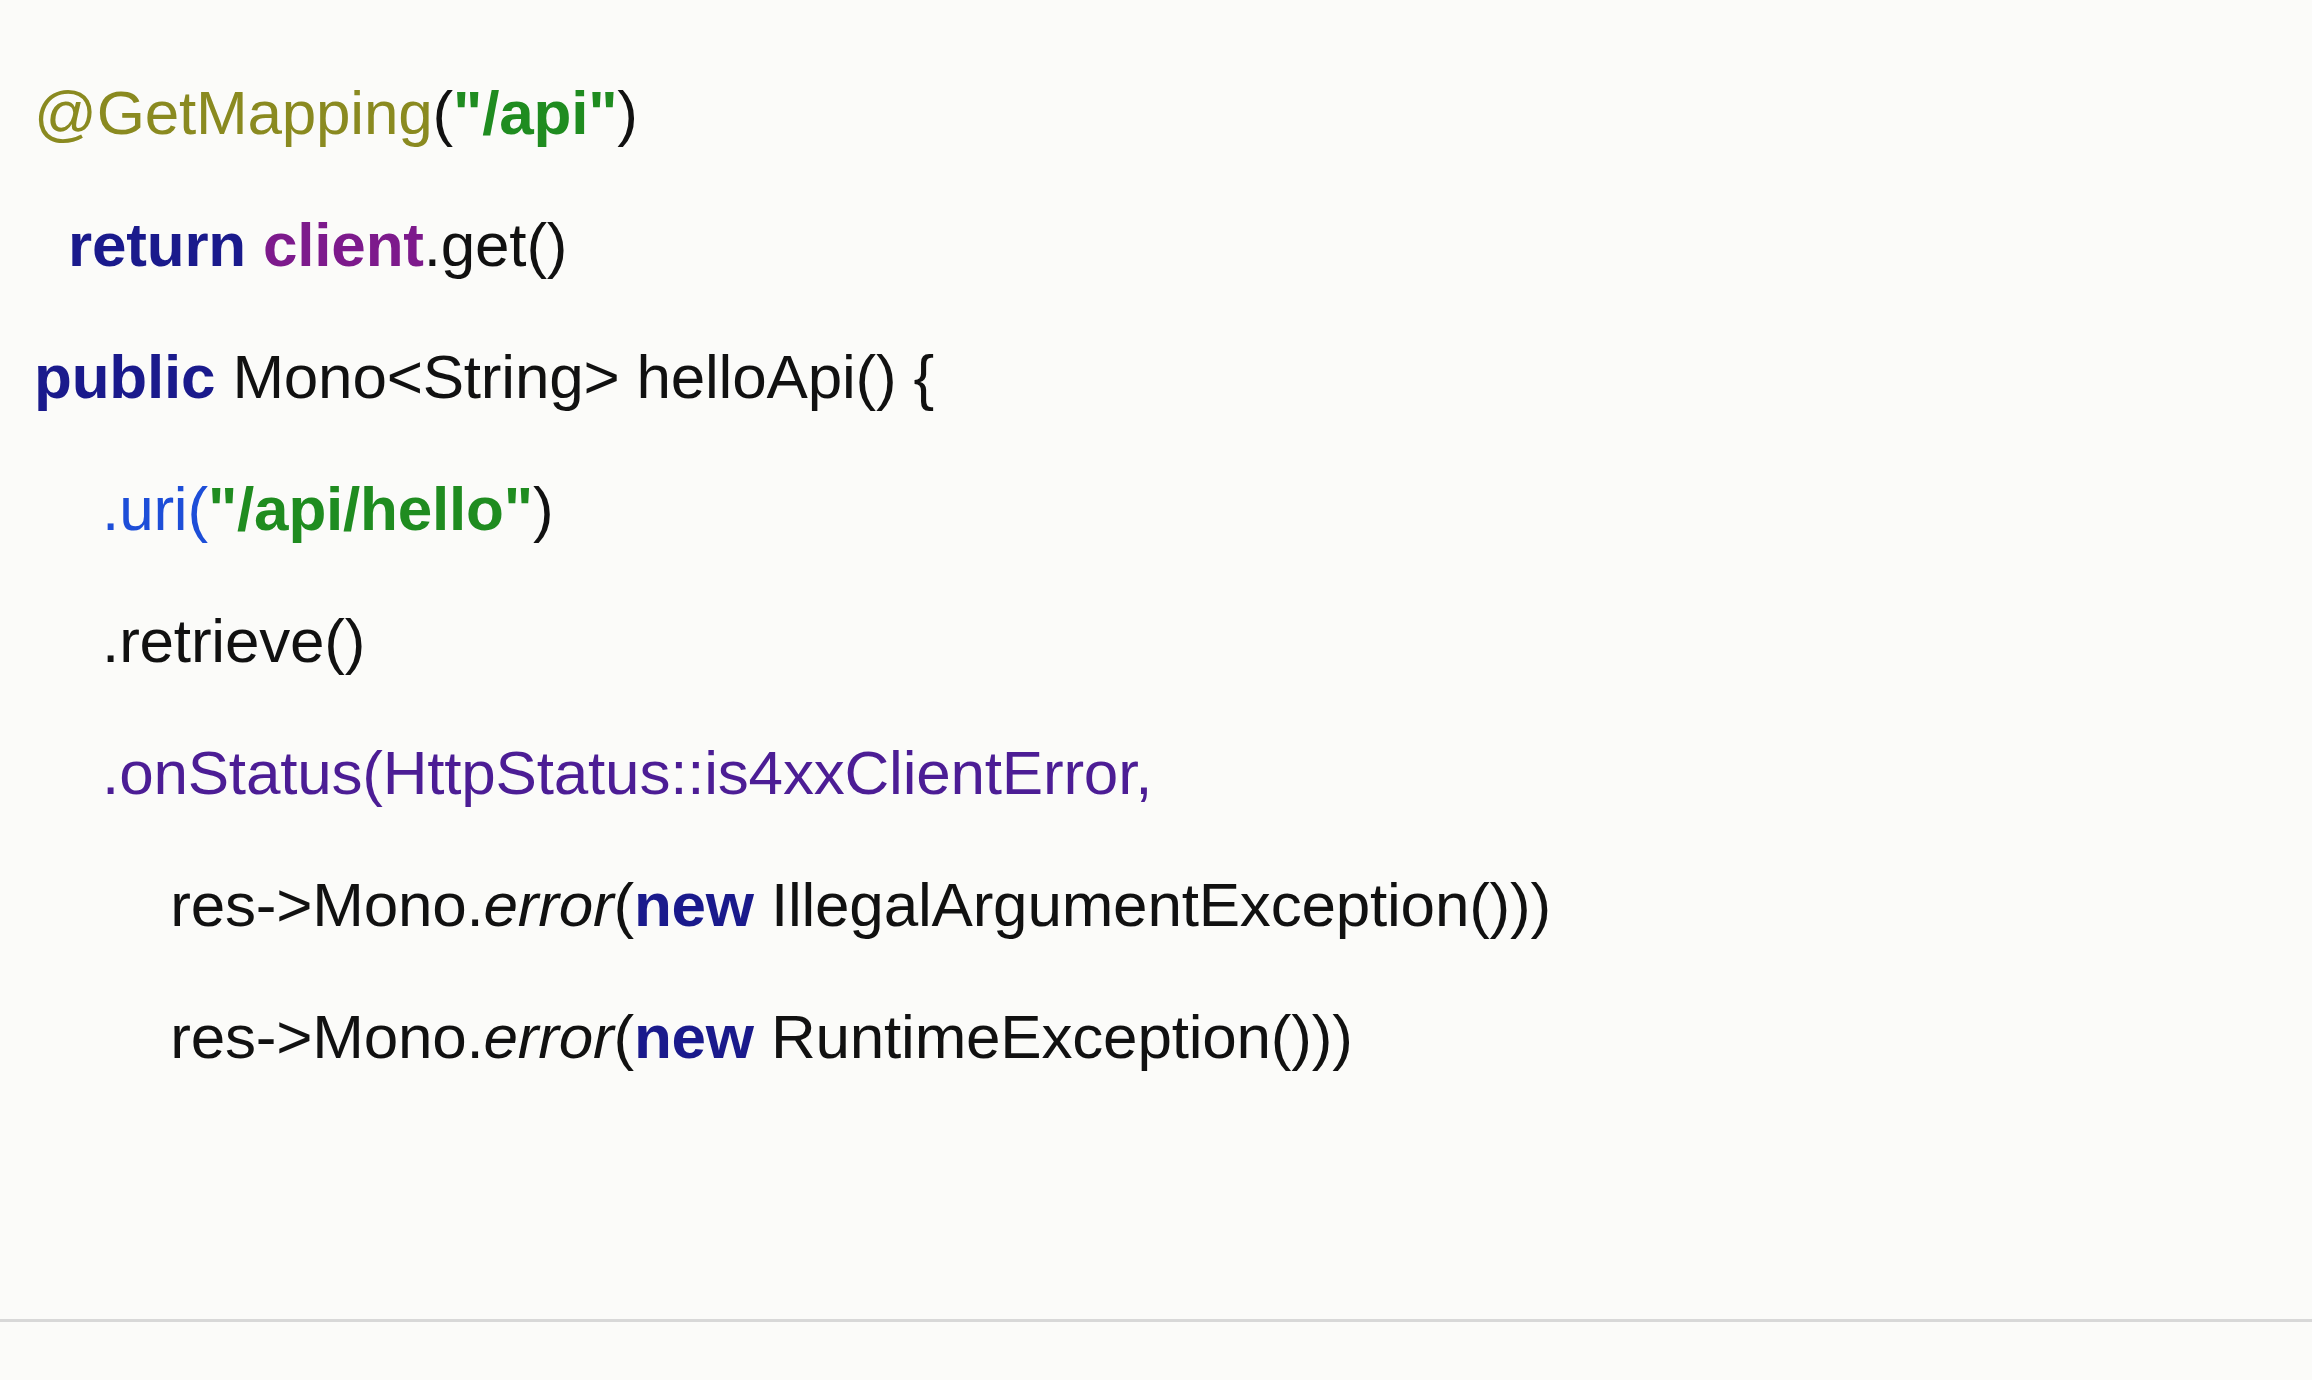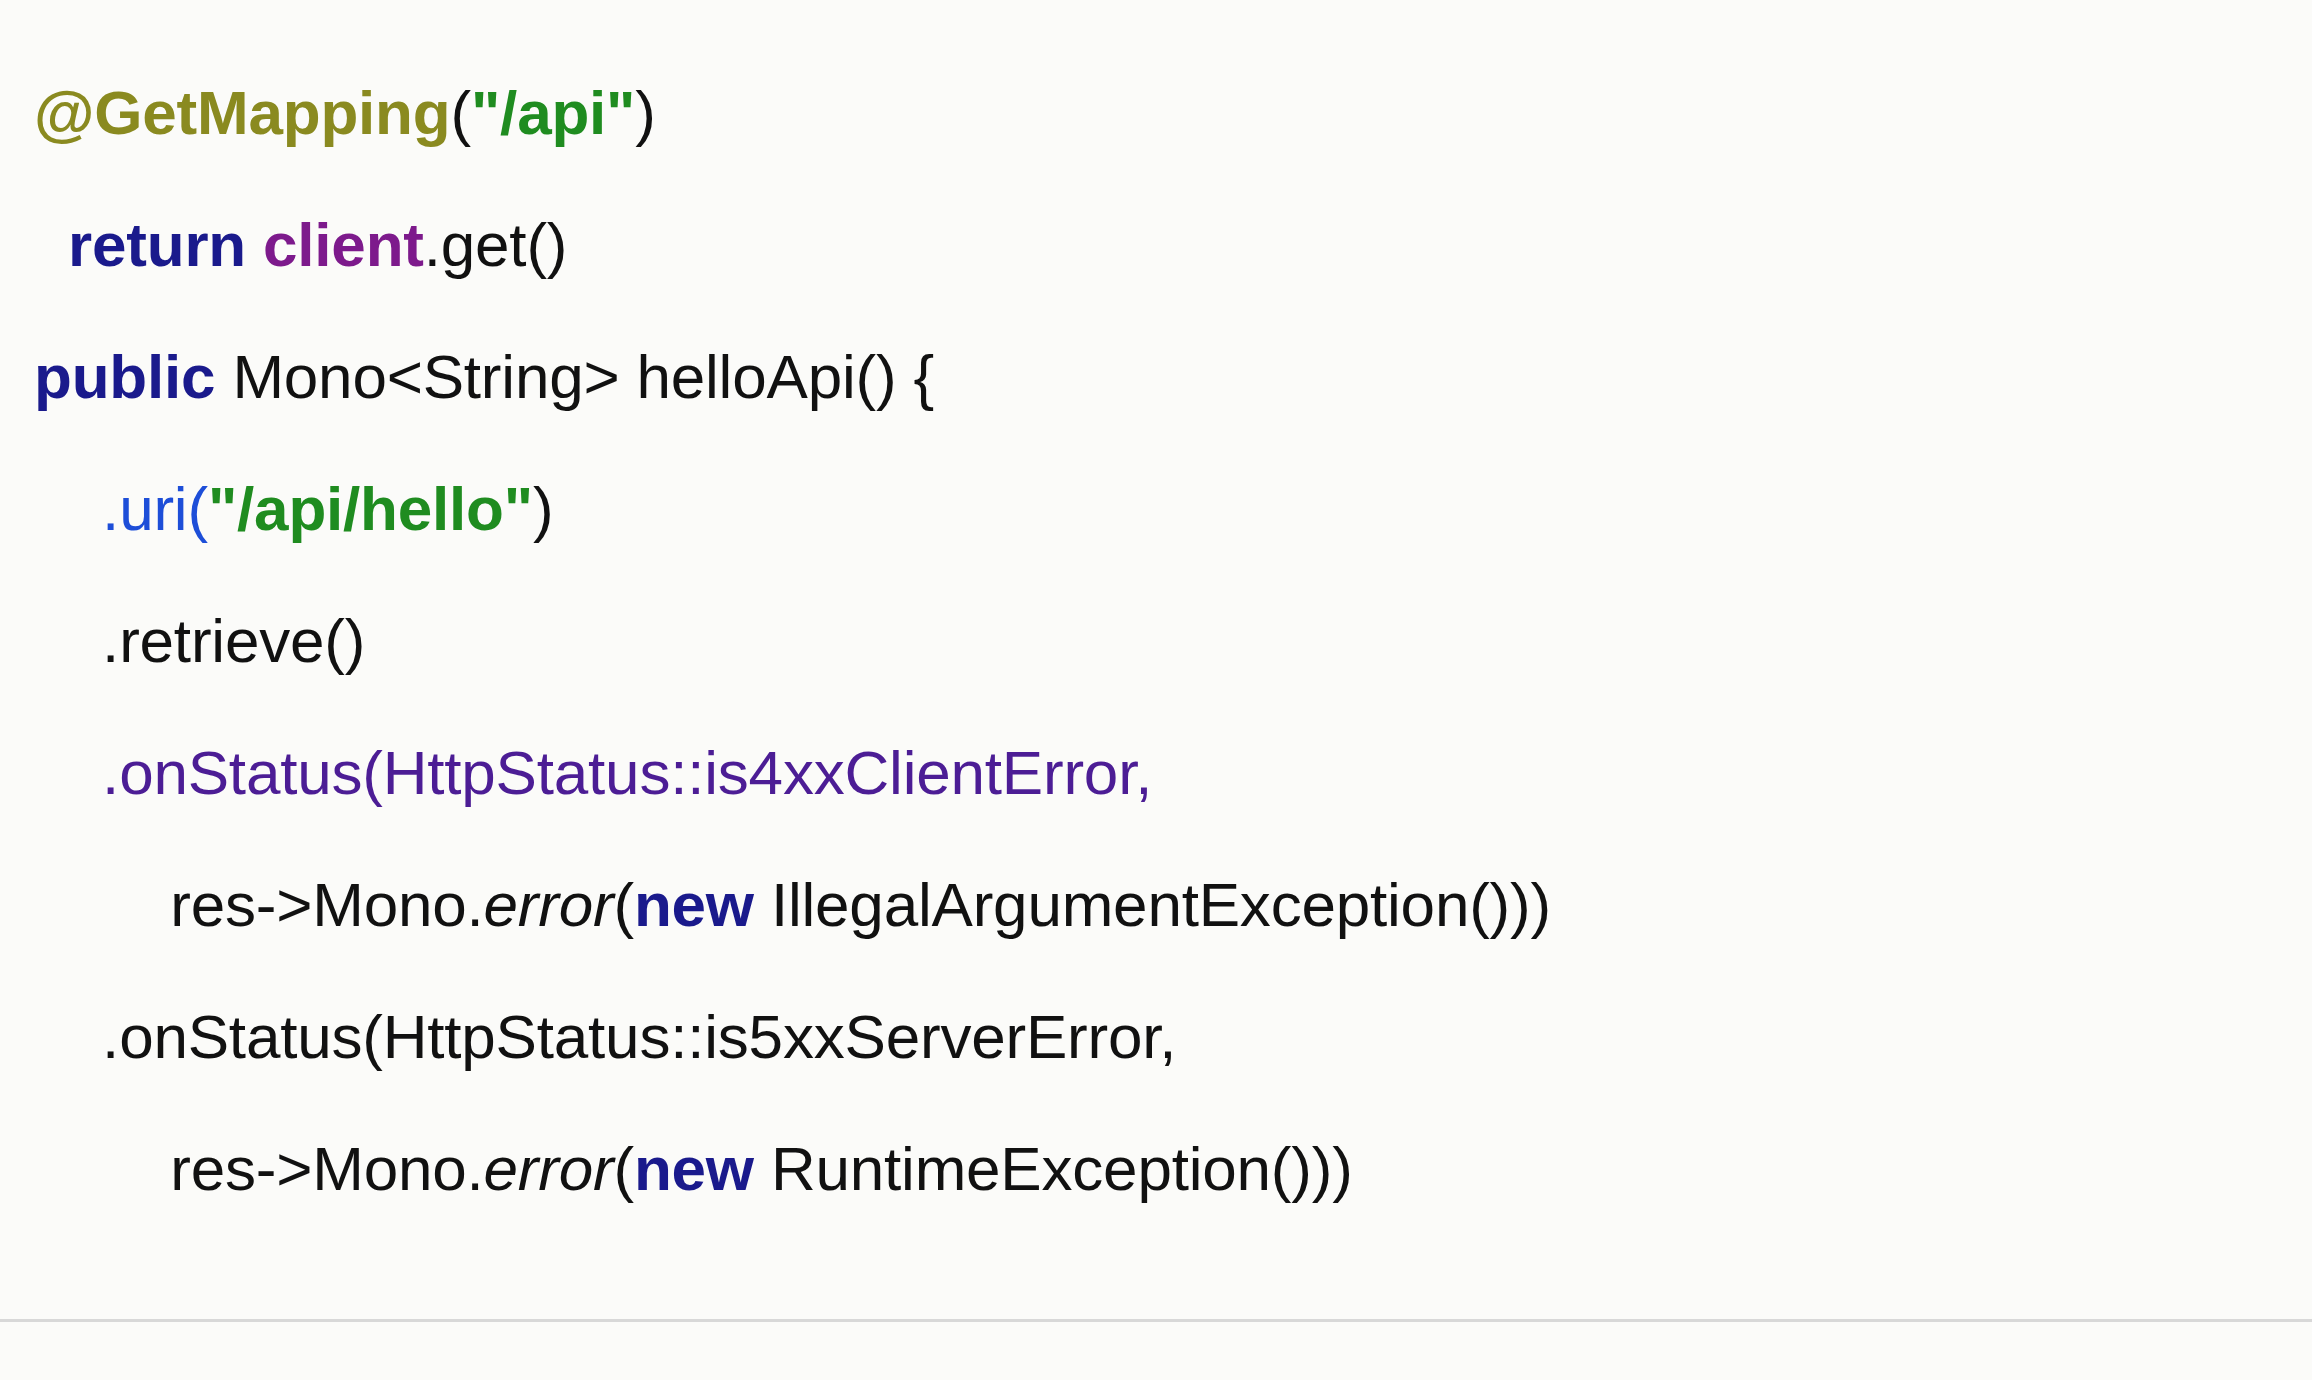--- a/index.html
+++ b/index.html
@@ -33,21 +33,21 @@
   }
 
   .code-line {
     height: 66px;
     white-space: pre;
     display: block;
   }
 
   
   .tok-plain      { color: #111111; }
-  .tok-annotation { color: #8a8a20; font-weight: 700; }
+  .tok-annotation { color: #8a8a20; font-weight: 400; }
   .tok-keyword    { color: #1a1a8c; font-weight: 700; }
   .tok-field      { color: #7d1a8c; font-weight: 700; }
   .tok-string     { color: #1f8c20; font-weight: 700; }
   .tok-method     { color: #111111; font-style: italic; }
 
   
   .code-block, .code-line, .code-line span {
     font-stretch: condensed;
   }
 
@@ -65,21 +65,20 @@
 
 <div id="code-slide" style="background: rgb(251, 251, 249);">
 
   <pre class="code-block" id="code-block"><span class="code-line"><span class="tok-annotation" style="color: rgb(138, 138, 32);">@GetMapping</span><span class="tok-plain" style="color: rgb(17, 17, 17);">(</span><span class="tok-string" style="color: rgb(31, 140, 32);">"/api"</span><span class="tok-plain" style="color: rgb(17, 17, 17);">)</span></span>
 <span class="code-line"><span class="tok-plain" style="color: rgb(17, 17, 17);">  </span><span class="tok-keyword" style="color: rgb(26, 26, 140);">return</span><span class="tok-plain" style="color: rgb(17, 17, 17);"> </span><span class="tok-field" style="color: rgb(125, 26, 140);">client</span><span class="tok-plain" style="color: rgb(17, 17, 17);">.get()</span></span>
 <span class="code-line"><span class="tok-keyword" style="color: rgb(26, 26, 140);">public</span><span class="tok-plain" style="color: rgb(17, 17, 17);"> Mono&lt;String&gt; helloApi() {</span></span>
 <span class="code-line"><span class="tok-plain" style="color: rgb(17, 17, 17);">    </span><span class="tok-plain" style="color: #1d4ed8;">.uri(</span><span class="tok-string" style="color: rgb(31, 140, 32);">"/api/hello"</span><span class="tok-plain" style="color: rgb(17, 17, 17);">)</span></span>
 <span class="code-line"><span class="tok-plain" style="color: rgb(17, 17, 17);">    </span><span class="tok-plain" style="color: rgb(17, 17, 17); margin-top: 8px;">.retrieve()</span></span>
 <span class="code-line"><span class="tok-plain" style="color: rgb(17, 17, 17);">    </span><span class="tok-plain" style="color: #4c1d95;">.onStatus(HttpStatus::is4xxClientError,</span></span>
 <span class="code-line"><span class="tok-plain" style="color: rgb(17, 17, 17);">        </span><span class="tok-plain" style="color: rgb(17, 17, 17);">res-&gt;Mono.</span><span class="tok-method" style="color: rgb(17, 17, 17);">error</span><span class="tok-plain" style="color: rgb(17, 17, 17);">(</span><span class="tok-keyword" style="color: rgb(26, 26, 140);">new</span><span class="tok-plain" style="color: rgb(17, 17, 17);"> IllegalArgumentException()))</span></span>
-<span class="code-line"><span class="tok-plain" style="color: rgb(17, 17, 17);">    </span><span class="tok-plain" style="color: rgb(17, 17, 17);">.onStatus(HttpStatus::is5xxServerError,</span></span>
 <span class="code-line"><span class="tok-plain" style="color: rgb(17, 17, 17);">        </span><span class="tok-plain" style="color: rgb(17, 17, 17);">res-&gt;Mono.</span><span class="tok-method" style="color: rgb(17, 17, 17);">error</span><span class="tok-plain" style="color: rgb(17, 17, 17);">(</span><span class="tok-keyword" style="color: rgb(26, 26, 140);">new</span><span class="tok-plain" style="color: rgb(17, 17, 17);"> RuntimeException()))</span></span>
 
 
 
 </pre>
 
   <div id="bottom-rule" style="background: rgb(216, 216, 216);"></div>
 
 </div>
 

